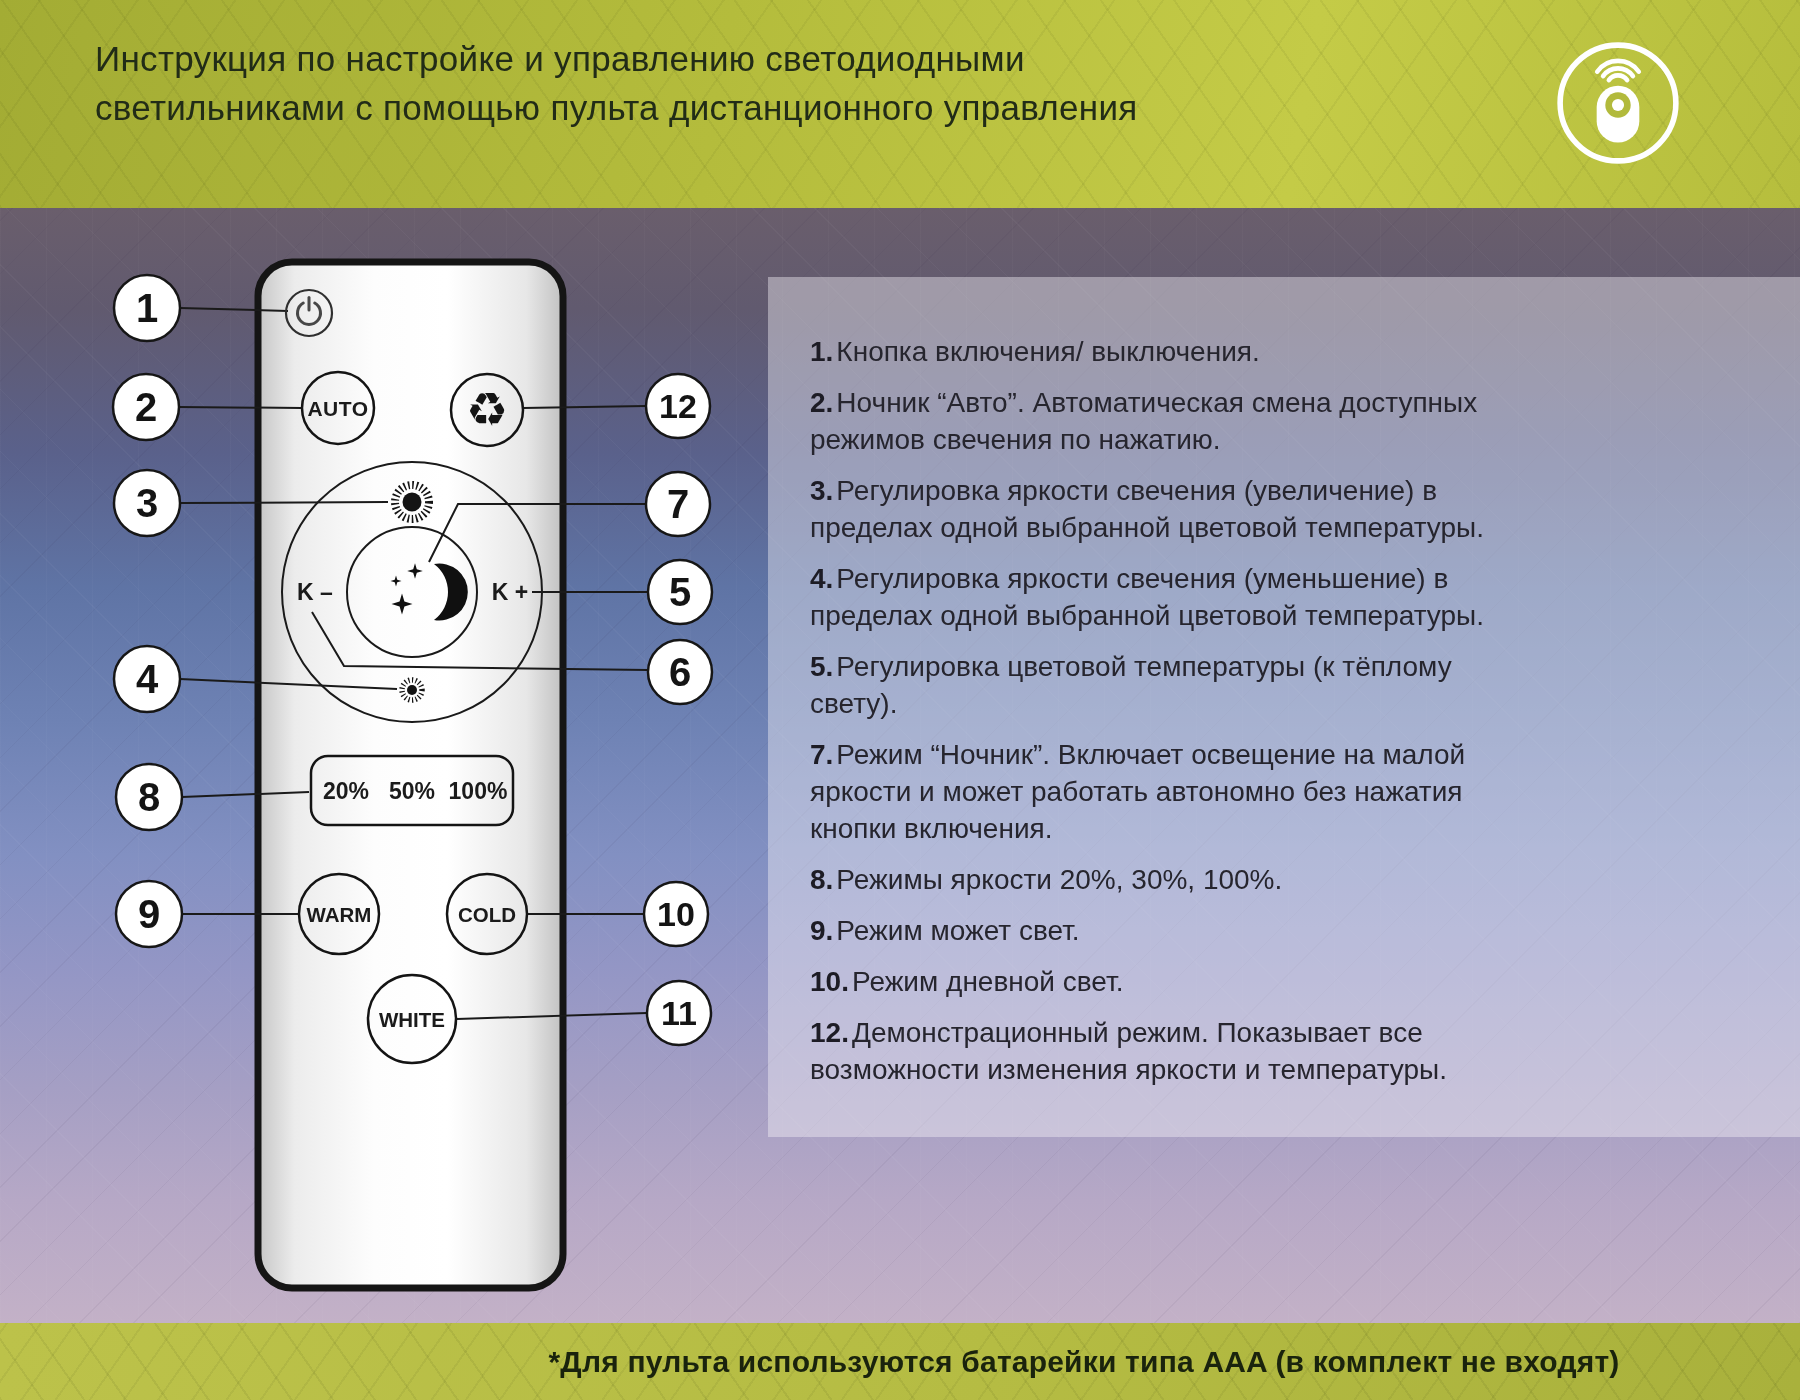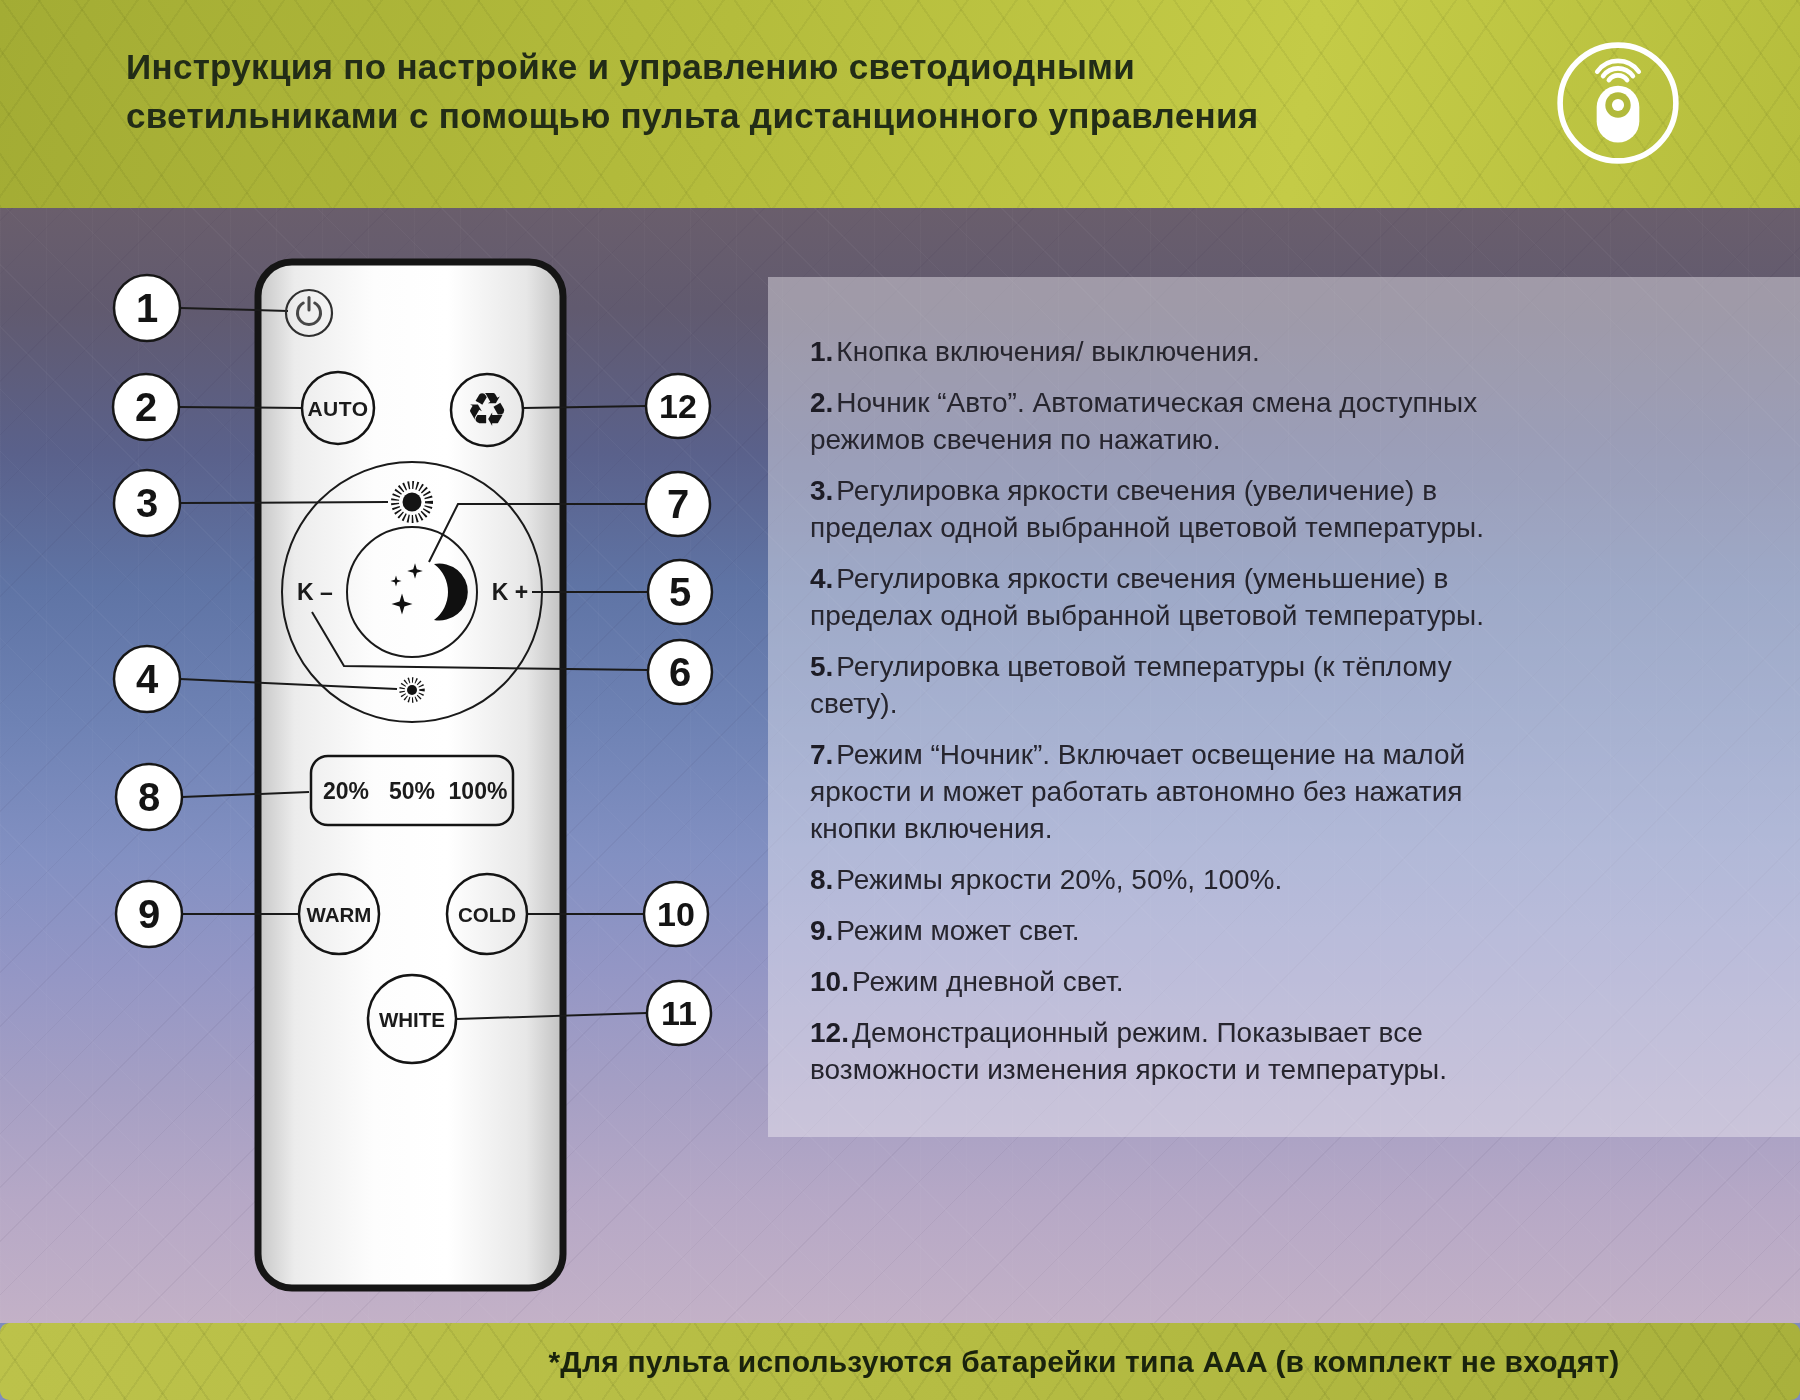--- a/index.html
+++ b/index.html
@@ -10,23 +10,23 @@
   }
   
   .header{
     position:absolute;left:0;top:0;width:1800px;height:208px;
     background:
       repeating-linear-gradient(55deg, rgba(25,35,0,0.06) 0 2px, transparent 2px 30px),
       repeating-linear-gradient(-55deg, rgba(25,35,0,0.05) 0 2px, transparent 2px 40px),
       linear-gradient(100deg,#a3ac34 0%,#b4bc3c 40%,#c4cb47 72%,#b6be3d 100%);
   }
   .title{
-    position:absolute;left:95px;top:42px;
-    font-size:35px;font-weight:700;line-height:49px;
-    color:#222c17;letter-spacing:.3px;margin-left:31px;
+    position:absolute;left:95px;top:34px;
+    font-size:35px;font-weight:400;line-height:49px;
+    color:#222c17;letter-spacing:.3px;
   }
   .header-icon{position:absolute;left:1552px;top:38px;width:132px;height:132px;}
   
   .main{
     position:absolute;left:0;top:208px;width:1800px;height:1115px;
     background:
       repeating-linear-gradient(45deg, rgba(255,255,255,0.030) 0 1px, transparent 1px 44px),
       repeating-linear-gradient(-45deg, rgba(40,25,60,0.05) 0 1px, transparent 1px 38px),
       repeating-linear-gradient(90deg, rgba(255,255,255,0.025) 0 1px, transparent 1px 46px),
       linear-gradient(180deg,
@@ -44,21 +44,21 @@
   }
   .instructions p{margin:0 0 14px 0;}
   .instructions b{font-weight:700;color:#1d1c25;margin-right:3px;}
   
   .footer{
     position:absolute;left:0;top:1323px;width:1800px;height:77px;
     background:
       repeating-linear-gradient(55deg, rgba(25,35,0,0.07) 0 2px, transparent 2px 34px),
       repeating-linear-gradient(-55deg, rgba(25,35,0,0.06) 0 2px, transparent 2px 28px),
       linear-gradient(90deg,#bcc24a 0%,#b5bc43 55%,#a9b13c 100%);
-    display:flex;align-items:center;border-radius:9px;
+    display:flex;align-items:center;
   }
   .footer-note{
     width:100%;text-align:center;padding-left:368px;
     font-size:30px;font-weight:700;color:#1a230d;letter-spacing:.2px;
   }
   
   .overlay{position:absolute;left:0;top:0;width:1800px;height:1400px;pointer-events:none;}
   .overlay text{font-family:"Liberation Sans","DejaVu Sans",sans-serif;}
   .btn-label{font-weight:700;fill:#1b1b1b;}
   .callout-num{font-weight:700;fill:#141414;}
@@ -86,21 +86,21 @@
 
   <div class="main">
     <div class="panel">
       <div class="instructions">
         <p><b>1.</b><span>Кнопка включения/ выключения.</span></p>
         <p><b>2.</b><span>Ночник “Авто”. Автоматическая смена доступных режимов свечения по нажатию.</span></p>
         <p><b>3.</b><span>Регулировка яркости свечения (увеличение) в пределах одной выбранной цветовой температуры.</span></p>
         <p><b>4.</b><span>Регулировка яркости свечения (уменьшение) в пределах одной выбранной цветовой температуры.</span></p>
         <p><b>5.</b><span>Регулировка цветовой температуры (к тёплому свету).</span></p>
         <p><b>7.</b><span>Режим “Ночник”. Включает освещение на малой яркости и может работать автономно без нажатия кнопки включения.</span></p>
-        <p><b>8.</b><span>Режимы яркости 20%, 50%, 100%.</span></p>
+        <p><b>8.</b><span>Режимы яркости 20%, 30%, 100%.</span></p>
         <p><b>9.</b><span>Режим может свет.</span></p>
         <p><b>10.</b><span>Режим дневной свет.</span></p>
         <p><b>12.</b><span>Демонстрационный режим. Показывает все возможности изменения яркости и температуры.</span></p>
       </div>
     </div>
   </div>
 
   <div class="footer">
     <div class="footer-note">*Для пульта используются батарейки типа AAA (в комплект не входят)</div>
   </div>

